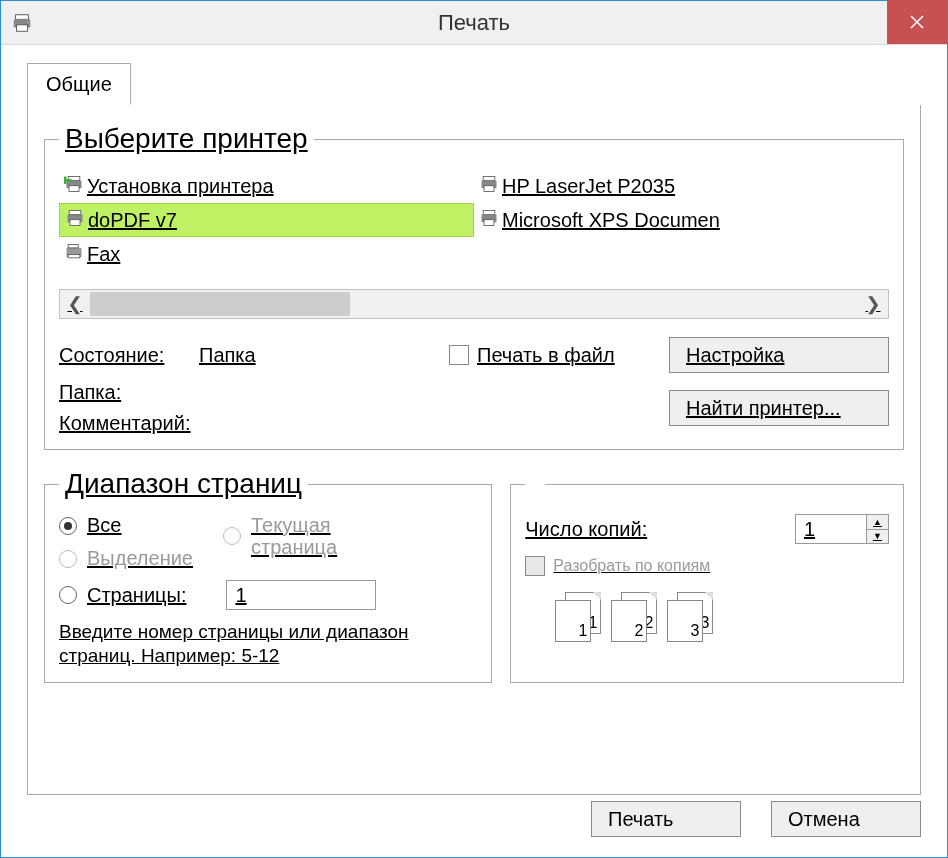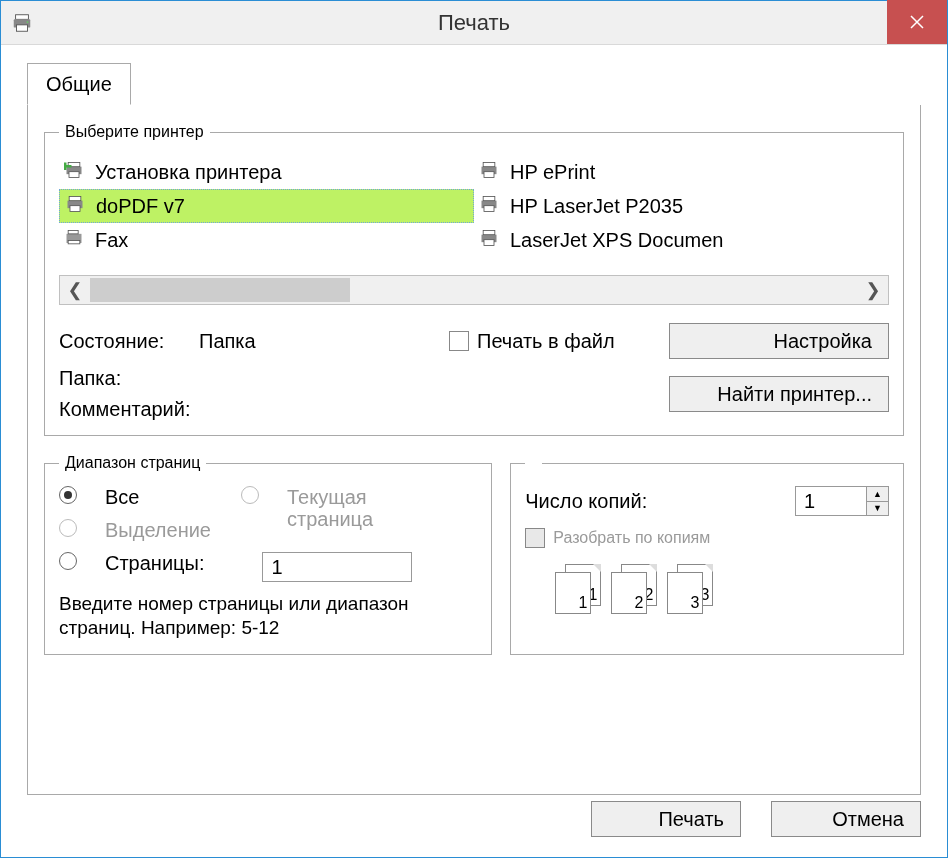--- a/index.html
+++ b/index.html
@@ -2,41 +2,41 @@
 <html><head>
 <meta charset="utf-8">
 <style>
   * { box-sizing: border-box; font-family: "Segoe UI", Tahoma, sans-serif; }
   body { margin: 0; background: #fff; }
   .window { width: 948px; height: 858px; border: 1px solid #2a8dd4; background: #fff; position: relative; }
   .titlebar { height: 44px; background: #f0f0f0; border-bottom: 1px solid #d9d9d9; display: flex; align-items: center; justify-content: space-between; padding-left: 10px; }
   .titlebar-center { position: absolute; left: 0; right: 0; text-align: center; font-size: 22px; color: #333; pointer-events: none; }
   .titlebar-icon { width: 22px; height: 22px; }
   .close-btn { width: 60px; height: 44px; background: #c75050; color: #fff; display: flex; align-items: center; justify-content: center; font-size: 24px; font-weight: 300; position: relative; z-index: 2; cursor: default; margin-top:-2px; }
-  .client { padding: 18px 26px; }
+  .client { padding: 18px 26px; text-decoration: underline; }
   .tab-strip { width: 100%; height: 42px; position: relative; }
   .tab { position: absolute; top: 0; left: 0; height: 42px; border: 1px solid #a9a9a9; border-bottom: 1px solid #fff; background: #fff; padding: 0 18px; display: flex; align-items: center; font-size: 20px; }
   .tab-body { border: 1px solid #a9a9a9; border-top: none; padding: 18px 16px 22px 16px; background: #fff; min-height: 690px; position: relative; }
   fieldset { border: 1px solid #a9a9a9; margin: 0 0 18px 0; padding: 14px 14px 14px 14px; }
-  fieldset legend { font-size: 16px; padding: 0 6px; margin-top: 12px; }
+  fieldset legend { font-size: 28px; padding: 0 6px; margin-top: 12px; }
   .printer-list { display: flex; flex-wrap: wrap; }
   .printer-col { width: 50%; }
-  .printer-item { display: flex; align-items: center; height: 34px; padding-left: 4px; font-size: 20px; gap: 10px; }
+  .printer-item { display: flex; align-items: center; height: 34px; padding-left: 4px; font-size: 20px; gap: 2px; }
   .printer-item.selected { background: #bef264; border: 1px dotted #6ea6d8; }
   .scroll-hz { margin-top: 18px; height: 30px; border: 1px solid #c0c0c0; background: #f0f0f0; display: flex; align-items: center; justify-content: space-between; position: relative; }
   .scroll-arrow { width: 30px; text-align: center; font-size: 18px; color: #555; }
   .scroll-thumb { position: absolute; left: 30px; top: 2px; bottom: 2px; width: 260px; background: #cdcdcd; }
   .status-grid { display: grid; grid-template-columns: 140px 1fr 220px 220px; row-gap: 8px; align-items: center; margin-top: 18px; font-size: 20px; }
   .chk { display: flex; align-items: center; gap: 8px; }
   .chkbox { width: 20px; height: 20px; border: 1px solid #888; background: #fff; }
   .chkbox.disabled { background: #e8e8e8; }
-  .btn { height: 36px; border: 1px solid #8a8a8a; background: #efefef; font-size: 20px; display: flex; align-items: center; justify-content: flex-end; padding: 12px 16px; cursor: default; }
+  .btn { height: 36px; border: 1px solid #8a8a8a; background: #efefef; font-size: 20px; display: flex; align-items: center; justify-content: flex-start; padding: 12px 16px; cursor: default; }
   .lower { display: flex; gap: 18px; }
   .lower fieldset { flex: 1; }
-  .radio-row { display: flex; align-items: flex-start; gap: 28px; font-size: 20px; margin-bottom: 10px; }
+  .radio-row { display: flex; align-items: center; gap: 10px; font-size: 20px; margin-bottom: 10px; }
   .radio { width: 18px; height: 18px; border: 1px solid #666; border-radius: 50%; display: flex; align-items: center; justify-content: center; }
   .radio.disabled { border-color: #bbb; }
   .radio .dot { width: 8px; height: 8px; background: #333; border-radius: 50%; }
   .input-text { border: 1px solid #999; height: 30px; font-size: 20px; padding: 0 8px; background: #fff; }
   .hint { font-size: 19px; margin-top: 6px; line-height: 1.25; }
   .copies-row { display: flex; align-items: center; gap: 10px; font-size: 20px; margin-bottom: 12px; }
   .spinner { display: flex; border: 1px solid #999; height: 30px; }
   .spinner input { border: none; width: 70px; font-size: 20px; padding: 0 8px; }
   .spinner .sp-btns { width: 22px; display: flex; flex-direction: column; border-left: 1px solid #999; }
   .spinner .sp-btns div { flex: 1; display:flex; align-items:center; justify-content:center; font-size:9px; background:#efefef; border-bottom:1px solid #999;}
@@ -116,37 +116,29 @@
               <span>Fax</span>
             </div>
           </div>
           <div class="printer-col">
             <div class="printer-item">
               <span><svg width="22" height="20" viewBox="0 0 24 24">
                     <rect x="3" y="8" width="18" height="9" fill="#888"></rect>
                     <rect x="6" y="14" width="12" height="7" fill="#fff" stroke="#555"></rect>
                     <rect x="5" y="3" width="14" height="5" fill="#fff" stroke="#555"></rect>
                   </svg></span>
-              <span>HP ePrint</span>
-            </div>
-            <div class="printer-item">
-              <span><svg width="22" height="20" viewBox="0 0 24 24">
-                    <rect x="3" y="8" width="18" height="9" fill="#888"></rect>
-                    <rect x="6" y="14" width="12" height="7" fill="#fff" stroke="#555"></rect>
-                    <rect x="5" y="3" width="14" height="5" fill="#fff" stroke="#555"></rect>
-                  </svg></span>
               <span>HP LaserJet P2035</span>
             </div>
             <div class="printer-item">
               <span><svg width="22" height="20" viewBox="0 0 24 24">
                     <rect x="3" y="8" width="18" height="9" fill="#888"></rect>
                     <rect x="6" y="14" width="12" height="7" fill="#fff" stroke="#555"></rect>
                     <rect x="5" y="3" width="14" height="5" fill="#fff" stroke="#555"></rect>
                   </svg></span>
-              <span>LaserJet XPS Documen</span>
+              <span>Microsoft XPS Documen</span>
             </div>
           </div>
         </div>
 
         <div class="scroll-hz">
           <div class="scroll-arrow">❮</div>
           <div class="scroll-thumb"></div>
           <div class="scroll-arrow">❯</div>
         </div>
 

